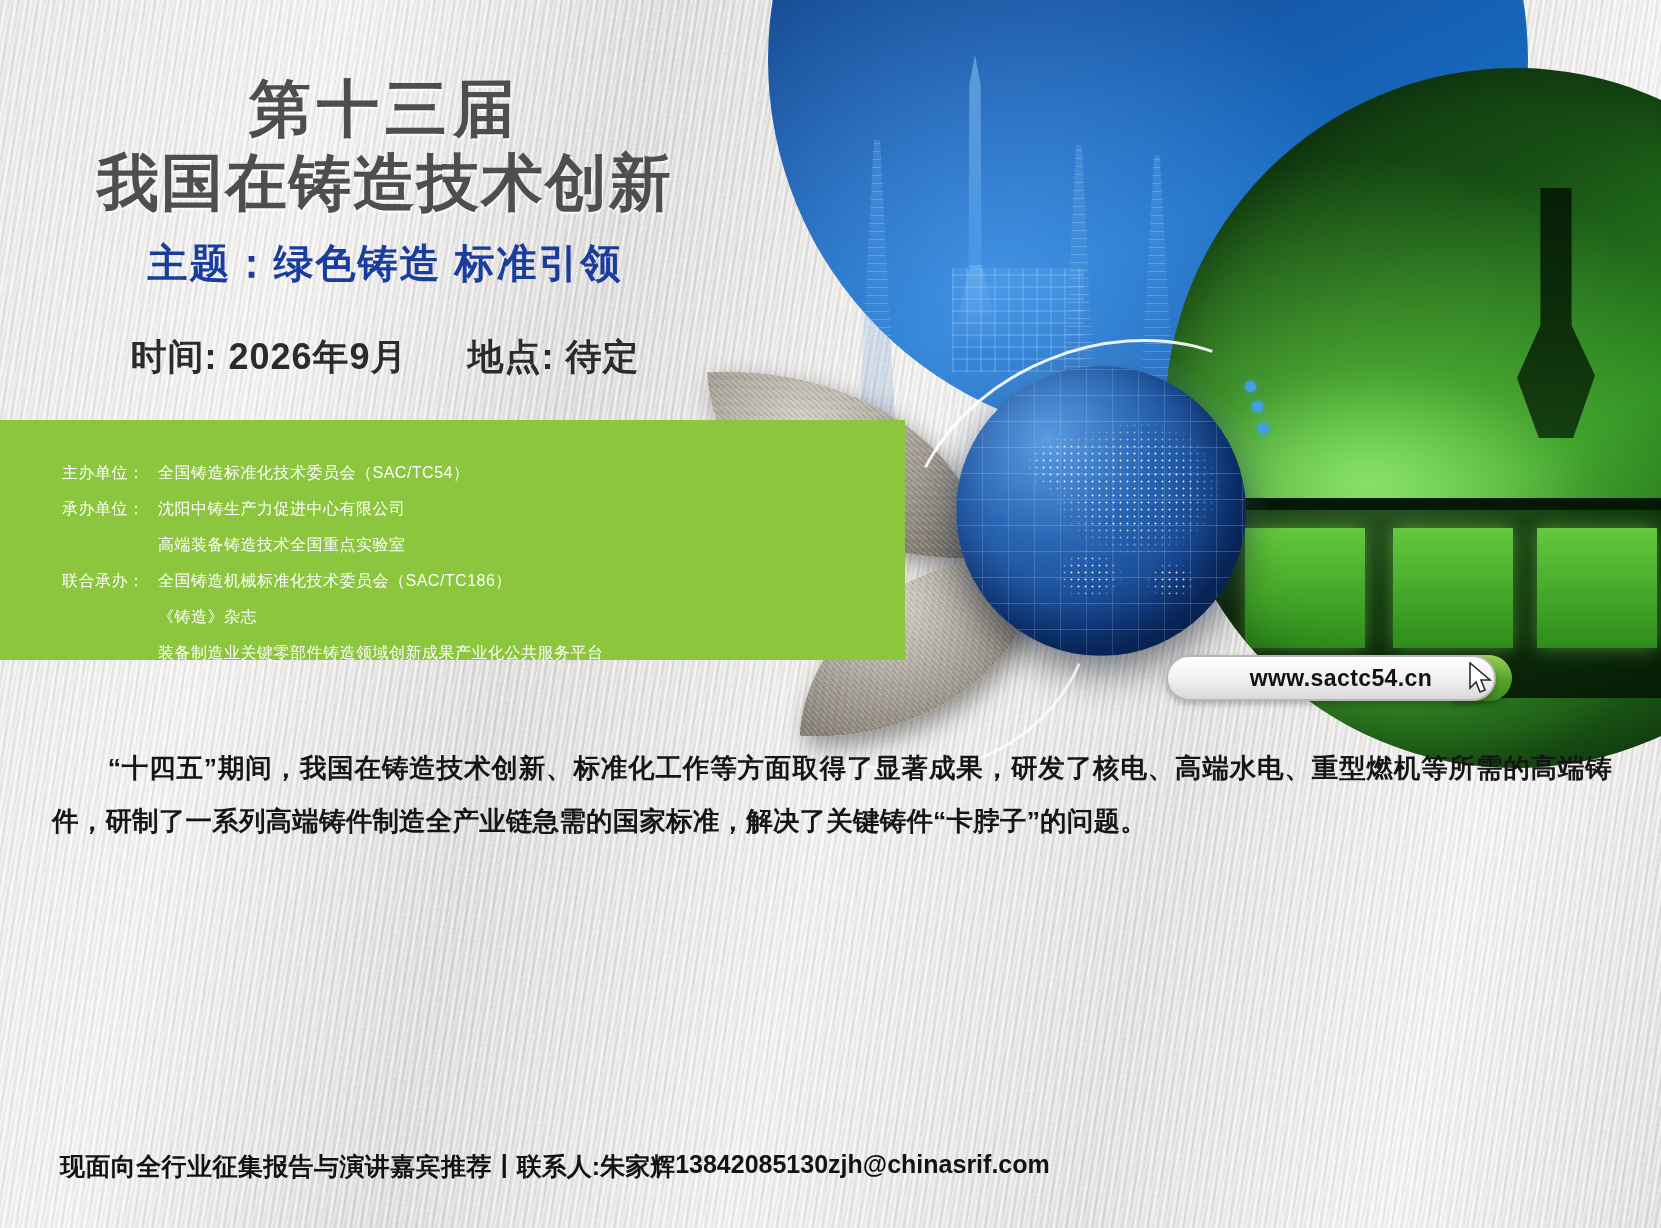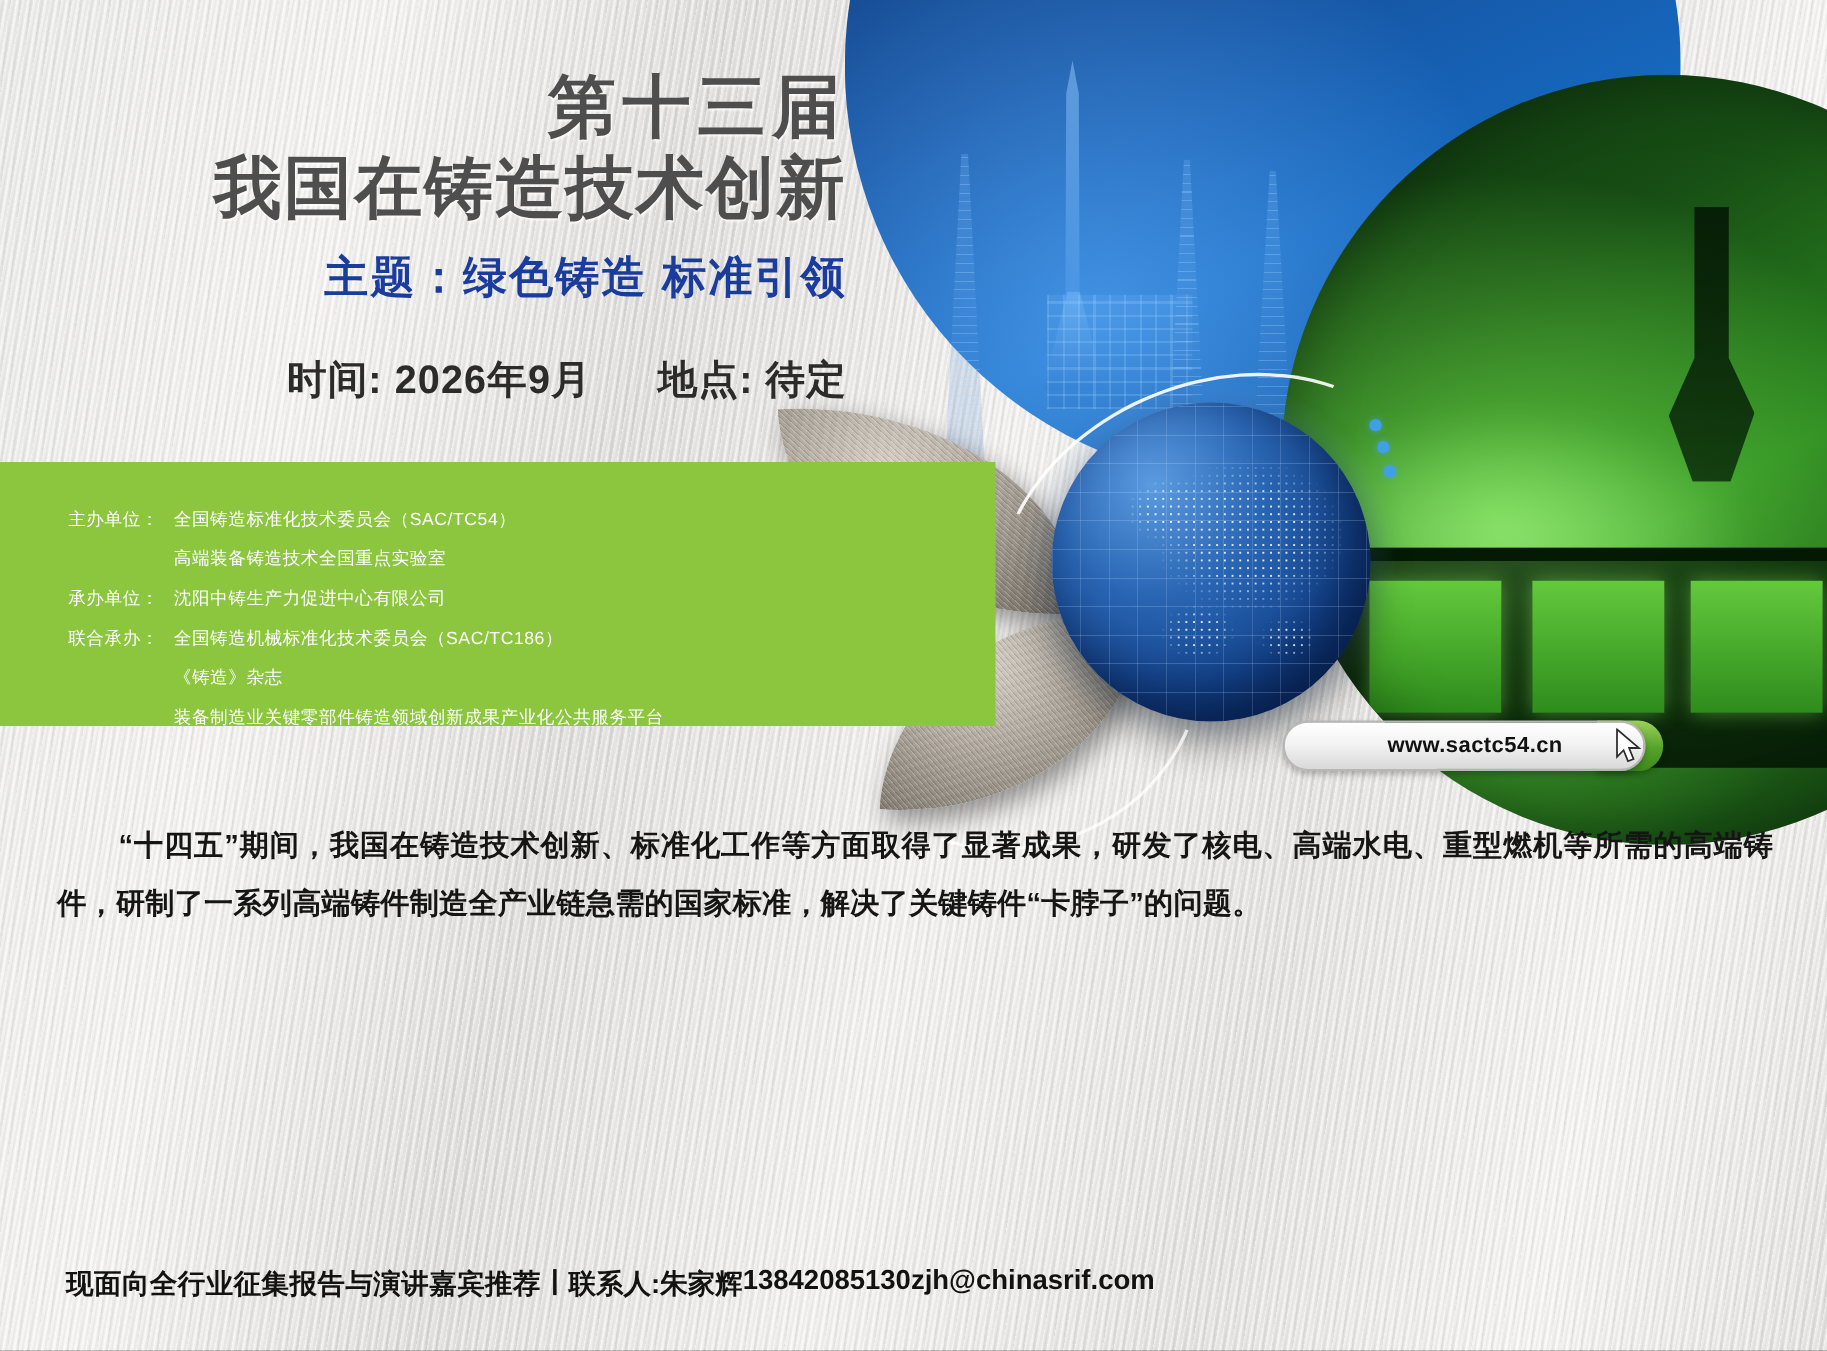--- a/index.html
+++ b/index.html
@@ -159,21 +159,21 @@
   .arc1{ left:900px; top:346px; width:420px; height:330px; transform:rotate(-22deg); }
   .arc2{ left:756px; top:470px; width:340px; height:300px; transform:rotate(156deg);
          border-color:rgba(255,255,255,0.75) transparent transparent transparent; }
   .dot{ position:absolute; width:11px; height:11px; border-radius:50%;
         background:#3fa0e8; box-shadow:0 0 6px rgba(63,160,232,0.8); }
   .d1{ left:1245px; top:381px; }
   .d2{ left:1252px; top:401px; }
   .d3{ left:1258px; top:423px; }
 
   
-  .title-wrap{ position:absolute; left:0; top:64px; width:770px; text-align:right; }
+  .title-wrap{ position:absolute; left:0; top:76px; width:770px; text-align:center; }
   .t-line1{
     font-family:"DejaVu Sans","Liberation Sans",sans-serif;
     font-size:62px; font-weight:bold; letter-spacing:6px; color:#4e4e4e;
     line-height:1.05; text-shadow:1px 2px 2px rgba(255,255,255,0.85);
   }
   .t-line2{
     font-family:"DejaVu Sans","Liberation Sans",sans-serif;
     font-size:62px; font-weight:bold; letter-spacing:2px; color:#4e4e4e;
     line-height:1.15; margin-top:6px; text-shadow:1px 2px 2px rgba(255,255,255,0.85);
   }
@@ -207,21 +207,21 @@
   
   .url-badge{
     position:absolute; left:1166px; top:655px; width:330px; height:46px;
     border-radius:23px;
     background:linear-gradient(180deg,#ffffff 0%,#f2f2f2 48%,#d9d9d9 100%);
     border:2px solid #b6b6b6;
     display:flex; align-items:center; justify-content:center;
     box-shadow:0 3px 6px rgba(0,0,0,0.25);
   }
   .url-badge span{
-    font-size:20px; font-weight:bold; color:#111; letter-spacing:0.4px;margin-left:20px;
+    font-size:23px; font-weight:bold; color:#111; letter-spacing:0.4px;margin-left:20px;
   }
   .url-tail{
     position:absolute; left:1452px; top:655px; width:60px; height:46px;
     border-radius:0 23px 23px 0;
     background:linear-gradient(180deg,#9ed15a 0%,#54a329 55%,#3d8a1d 100%);
     box-shadow:0 3px 6px rgba(0,0,0,0.25);
   }
   .cursor-icon{
     position:absolute; left:1468px; top:662px; width:0; height:0;
   }
@@ -302,26 +302,26 @@
     </div>
   </div>
 
   <div class="green-band"></div>
   <div class="org-list">
     <div class="org-row">
       <span class="org-label">主办单位：</span>
       <span class="org-val">全国铸造标准化技术委员会（SAC/TC54）</span>
     </div>
     <div class="org-row">
+      <span class="org-label">承办单位：</span>
+      <span class="org-val">沈阳中铸生产力促进中心有限公司</span>
+    </div>
+    <div class="org-row">
       <span class="org-label"></span>
       <span class="org-val">高端装备铸造技术全国重点实验室</span>
-    </div>
-    <div class="org-row">
-      <span class="org-label">承办单位：</span>
-      <span class="org-val">沈阳中铸生产力促进中心有限公司</span>
     </div>
     <div class="org-row">
       <span class="org-label">联合承办：</span>
       <span class="org-val">全国铸造机械标准化技术委员会（SAC/TC186）</span>
     </div>
     <div class="org-row">
       <span class="org-label"></span>
       <span class="org-val">《铸造》杂志</span>
     </div>
     <div class="org-row">

